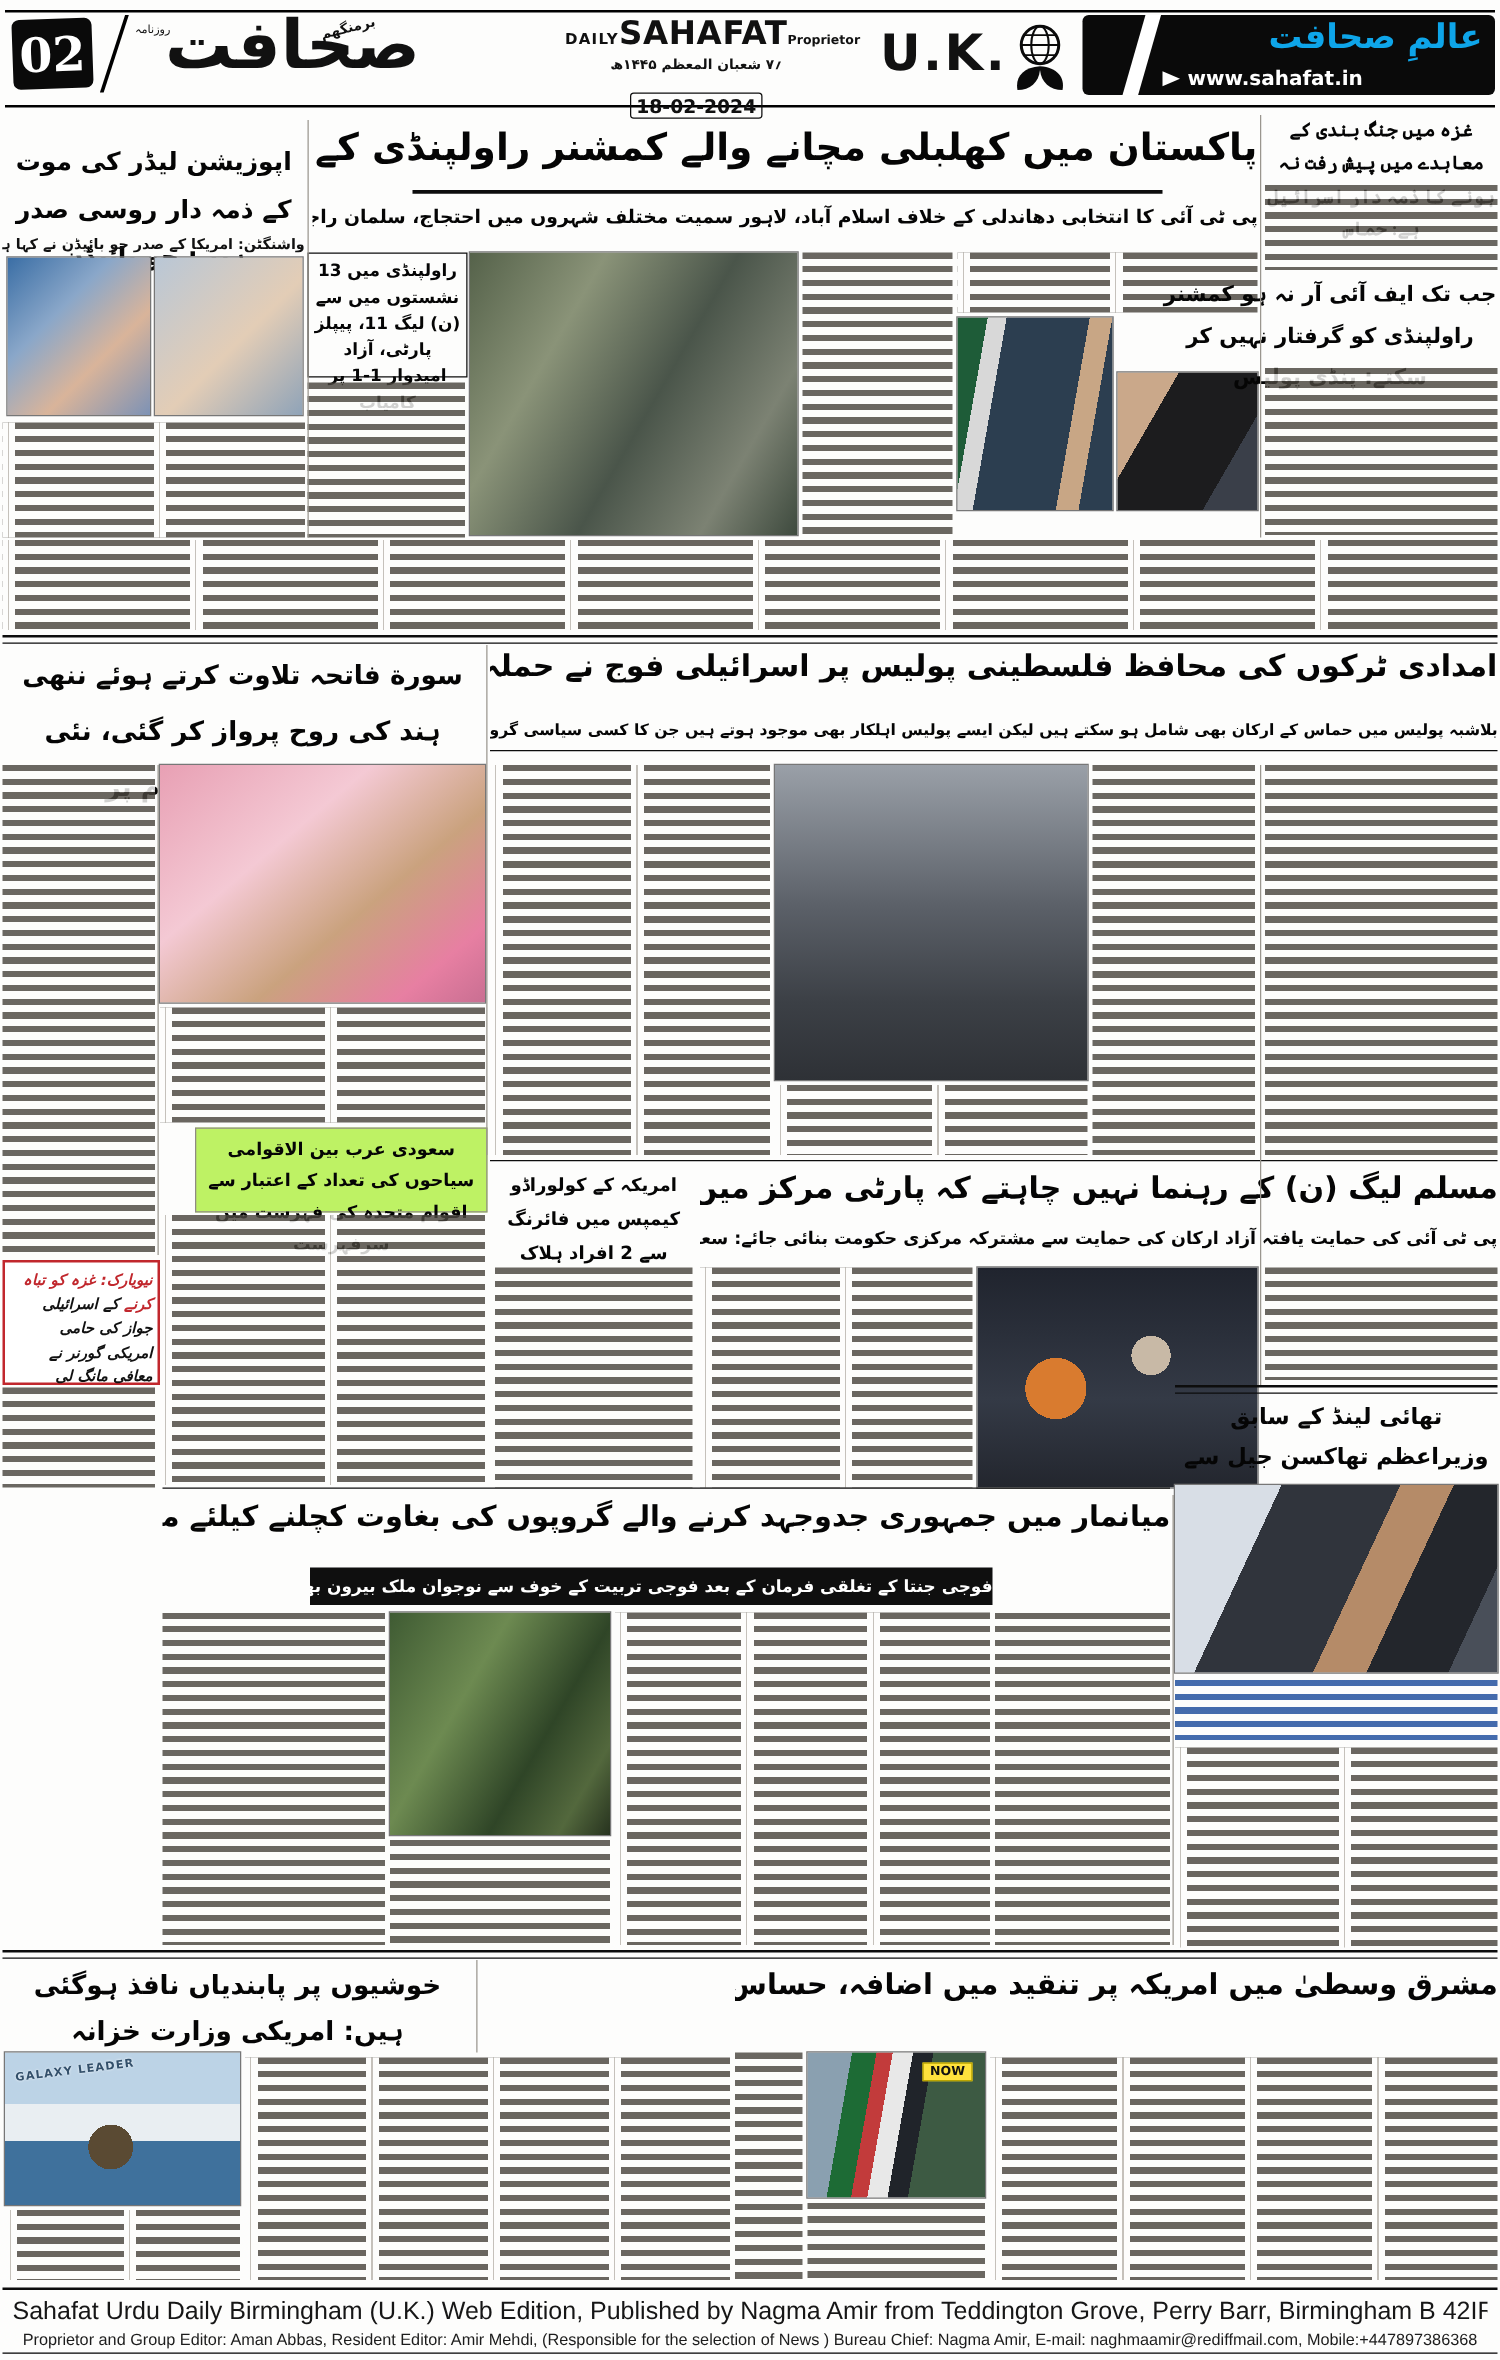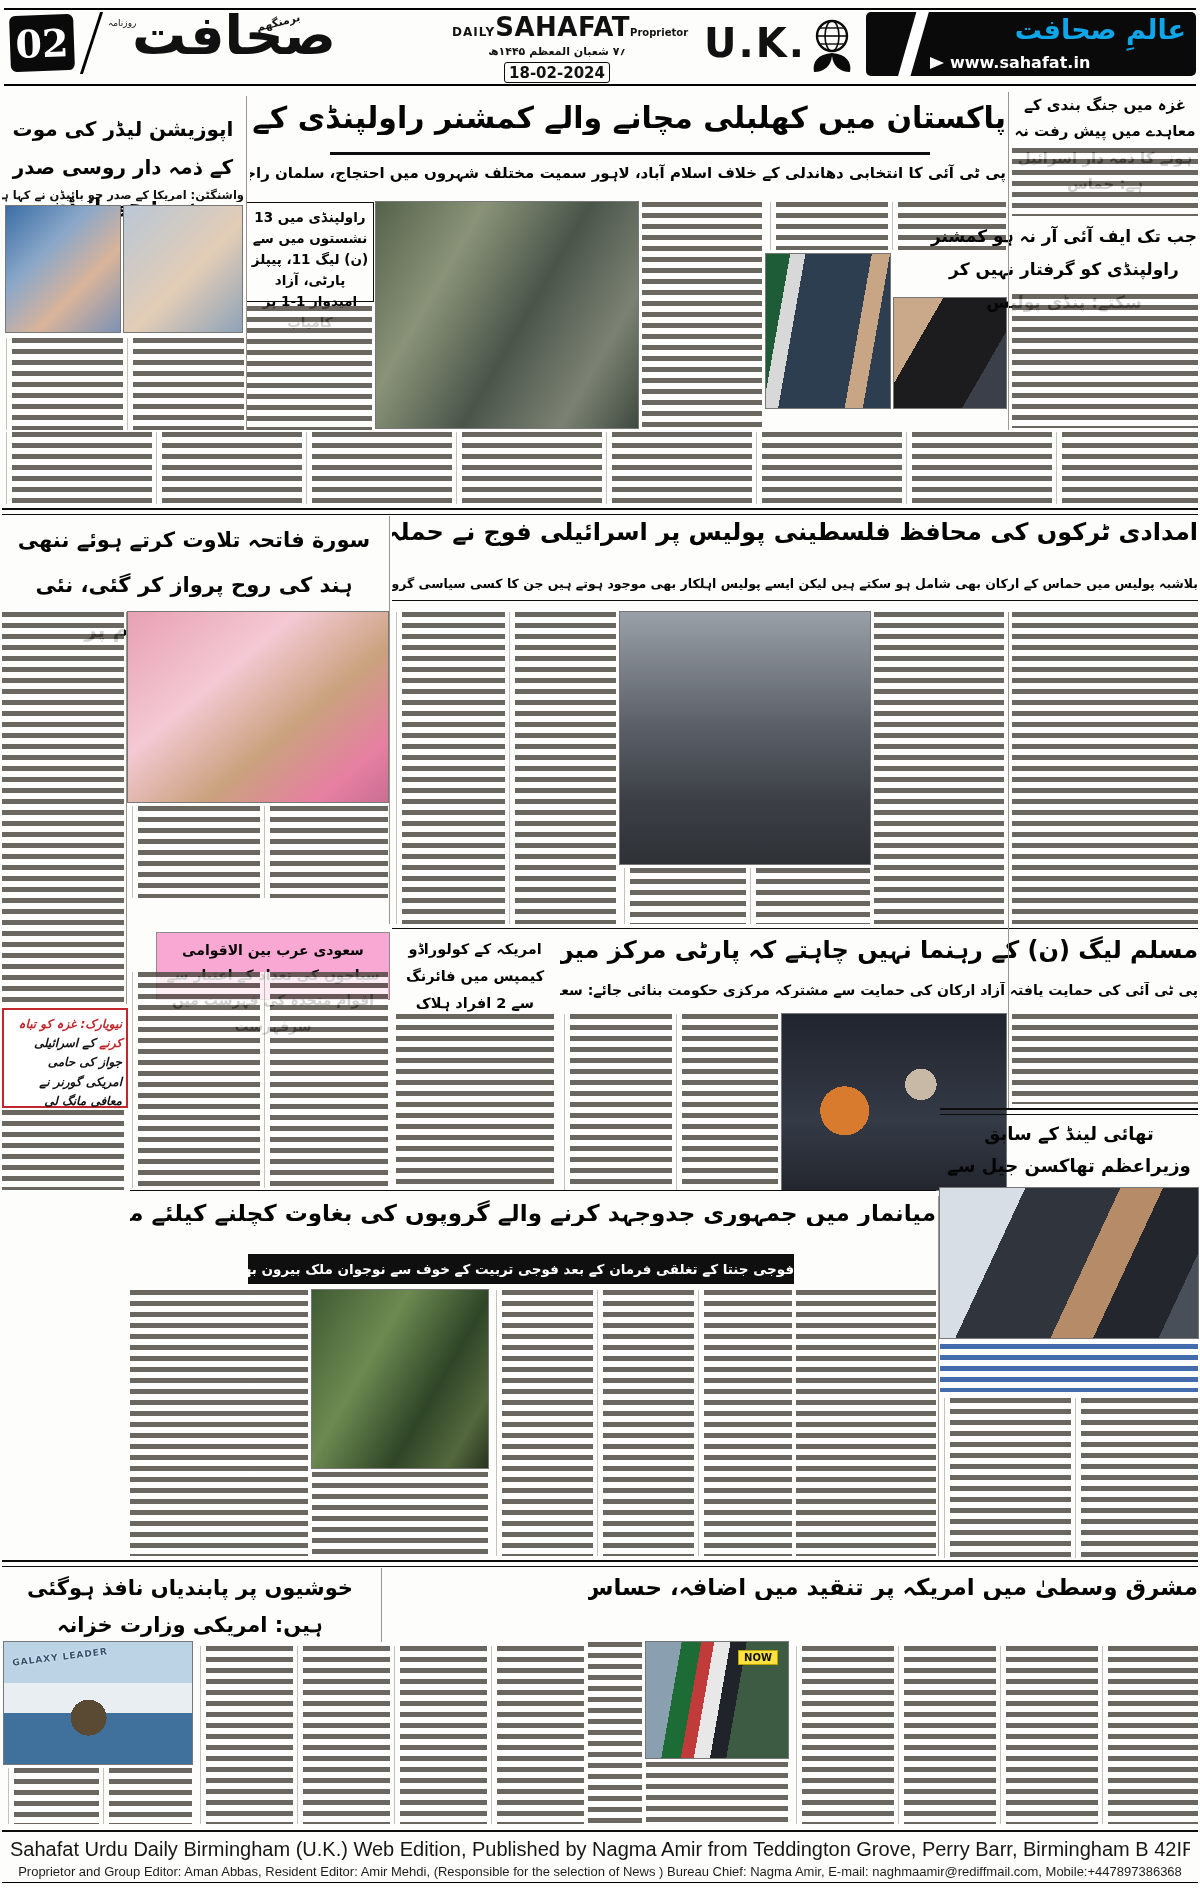--- a/index.html
+++ b/index.html
@@ -43,21 +43,21 @@
     <div class="abs" style="left:86px;top:2px;width:3px;height:62px;background:#000;transform:skewX(-18deg);"></div>
     <div class="abs u" style="left:104px;top:8px;font-size:9px;font-weight:400;">روزنامہ</div>
     <div class="abs u" style="left:100px;top:-6px;font-size:54px;font-weight:900;letter-spacing:-1px;margin-left:28px;">صحافت</div>
     <div class="abs u" style="left:252px;top:6px;font-size:11px;font-weight:700;transform:rotate(-14deg);">برمنگھم</div>
 
     <div class="abs" style="left:448px;top:5px;width:210px;text-align:center;">
       <div style="line-height:24px;">
         <span style="font-size:12px;font-weight:900;letter-spacing:1px;">DAILY</span><span style="font-size:26px;font-weight:900;letter-spacing:.5px;">SAHAFAT</span><span style="font-size:10px;font-weight:700;">Proprietor</span>
       </div>
       <div class="u" style="font-size:11px;font-weight:700;line-height:14px;">؍۷ شعبان المعظم ۱۴۴۵ھ</div>
-      <div class="rulebox" style="display:inline-block;margin-top:3px;padding:0 4px;border-radius:3px;">
+      <div class="rulebox" style="display:inline-block;margin-top:15px;padding:0 4px;border-radius:3px;">
         <span style="font-size:15px;font-weight:700;">18-02-2024</span>
       </div>
     </div>
 
     <div class="abs" style="left:700px;top:10px;font-size:40px;font-weight:900;letter-spacing:2px;">U.K.</div>
 
     <div class="abs" style="left:800px;top:6px;">
       <svg width="56" height="60" viewBox="0 0 56 60">
         <circle cx="28" cy="20" r="15" fill="none" stroke="#0a0a0a" stroke-width="2.4"></circle>
         <ellipse cx="28" cy="20" rx="7" ry="15" fill="none" stroke="#0a0a0a" stroke-width="1.6"></ellipse>
@@ -96,41 +96,41 @@
 
   <div class="abs photo" style="left:376px;top:202px;width:262px;height:226px;
               background:linear-gradient(120deg,#55624a,#8a9378 28%,#4a554a 55%,#7c8273 80%,#3e4a3e);"></div>
   <div class="abs tx" style="left:642px;top:202px;width:120px;height:226px;"></div>
   <div class="abs tx cols" style="left:766px;top:202px;width:240px;height:48px;--p:122px;"></div>
   <div class="abs photo" style="left:766px;top:254px;width:124px;height:154px;
               background:linear-gradient(100deg,#1e5c38 0 16%,#d8d8d8 16% 26%,#2c3e50 26% 70%,#c8a685 70% 82%,#2c3e50 82%);"></div>
   <div class="abs photo" style="left:894px;top:298px;width:112px;height:110px;
               background:linear-gradient(120deg,#caa88a 0 28%,#1c1c1e 28% 75%,#3a3f49 75%);"></div>
 
-  <div class="abs u hl" style="left:1012px;top:92px;width:186px;font-size:15px;line-height:1.75;">غزہ میں جنگ بندی کے معاہدے میں پیش رفت نہ ہونے کا ذمہ دار اسرائیل ہے: حماس</div>
+  <div class="abs u hl" style="left:1012px;top:92px;width:186px;font-size:15px;line-height:1.75;font-family:Liberation Serif, serif;">غزہ میں جنگ بندی کے معاہدے میں پیش رفت نہ ہونے کا ذمہ دار اسرائیل ہے: حماس</div>
   <div class="abs tx" style="left:1012px;top:148px;width:186px;height:68px;"></div>
   <div class="abs u hl" style="left:930px;top:220px;width:268px;font-size:17px;line-height:1.95;">جب تک ایف آئی آر نہ ہو کمشنر راولپنڈی کو گرفتار نہیں کر سکتے: پنڈی پولیس</div>
   <div class="abs tx" style="left:1012px;top:294px;width:186px;height:134px;"></div>
 
   <div class="abs tx cols" style="left:2px;top:432px;width:1196px;height:72px;--p:150px;"></div>
 
   <div class="abs hr2" style="left:2px;top:508px;width:1196px;"></div>
 
   <div class="abs u hl" style="left:2px;top:518px;width:384px;font-size:21px;line-height:2.15;">سورة فاتحہ تلاوت کرتے ہوئے ننھی ہند کی روح پرواز کر گئی، نئی ریکارڈنگ منظرعام پر</div>
 
   <div class="abs u hl nowrap" style="left:392px;top:518px;width:806px;font-size:24px;">امدادی ٹرکوں کی محافظ فلسطینی پولیس پر اسرائیلی فوج نے حملہ کیا: امریکی مندوب</div>
   <div class="abs u hl nowrap" style="left:392px;top:576px;width:806px;font-size:12.5px;">بلاشبہ پولیس میں حماس کے ارکان بھی شامل ہو سکتے ہیں لیکن ایسے پولیس اہلکار بھی موجود ہوتے ہیں جن کا کسی سیاسی گروپ سے تعلق نہ ہو، ایسے افسران سے کام لیا جانا چاہیے</div>
   <div class="abs hr1" style="left:392px;top:600px;width:806px;height:1px;"></div>
 
   <div class="abs tx" style="left:2px;top:612px;width:122px;height:392px;"></div>
 
   <div class="abs photo" style="left:128px;top:612px;width:260px;height:190px;
               background:linear-gradient(140deg,#e8a0b4,#f4c9d4 35%,#caa27e 62%,#e77fa2 85%,#c96f92);"></div>
   <div class="abs tx cols" style="left:128px;top:806px;width:260px;height:92px;--p:132px;"></div>
-  <div class="abs" style="left:156px;top:932px;width:232px;height:66px;background:#f9a8d4;border:1px solid #8f8b83;">
+  <div class="abs" style="left:156px;top:902px;width:232px;height:66px;background:#bef264;border:1px solid #8f8b83;">
     <div class="u hl" style="padding:5px 4px;font-size:14px;line-height:1.8;">سعودی عرب بین الاقوامی سیاحوں کی تعداد کے اعتبار سے اقوام متحدہ کی فہرست میں سرفہرست</div>
   </div>
   <div class="abs tx cols" style="left:128px;top:972px;width:260px;height:216px;--p:132px;"></div>
 
   <div class="abs tx cols" style="left:392px;top:612px;width:224px;height:312px;--p:113px;"></div>
   <div class="abs photo" style="left:620px;top:612px;width:250px;height:252px;
               background:linear-gradient(#9aa0a8,#5b6068 45%,#3c4046 75%,#2e3136);"></div>
   <div class="abs tx cols" style="left:620px;top:868px;width:250px;height:56px;--p:126px;"></div>
   <div class="abs tx" style="left:874px;top:612px;width:130px;height:312px;"></div>
   <div class="abs tx" style="left:1012px;top:612px;width:186px;height:312px;"></div>

